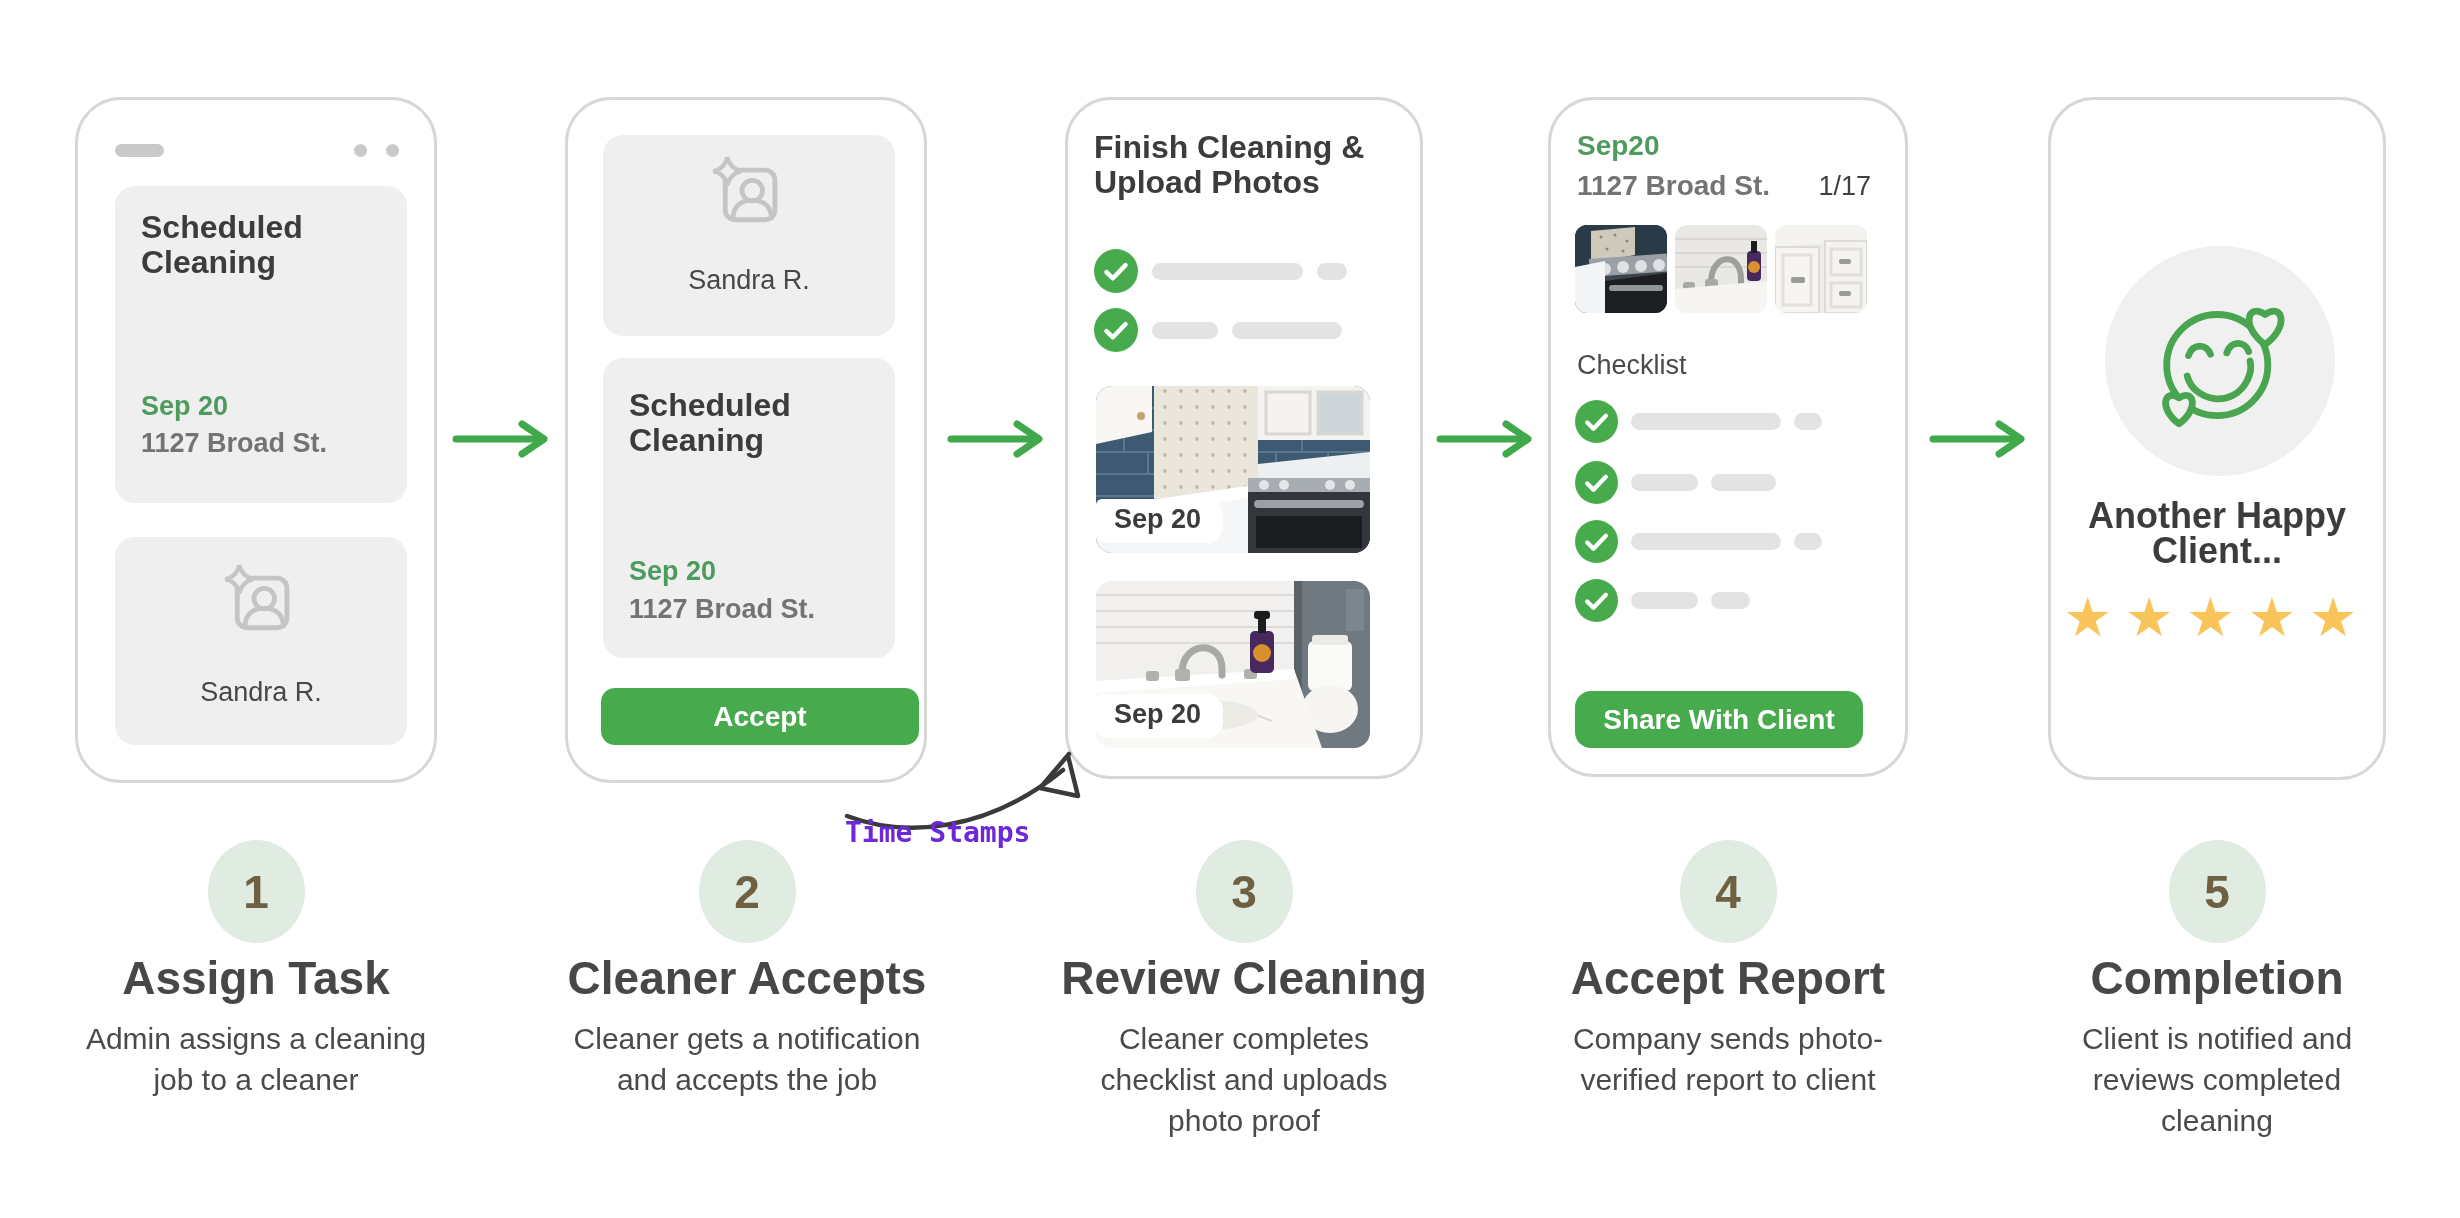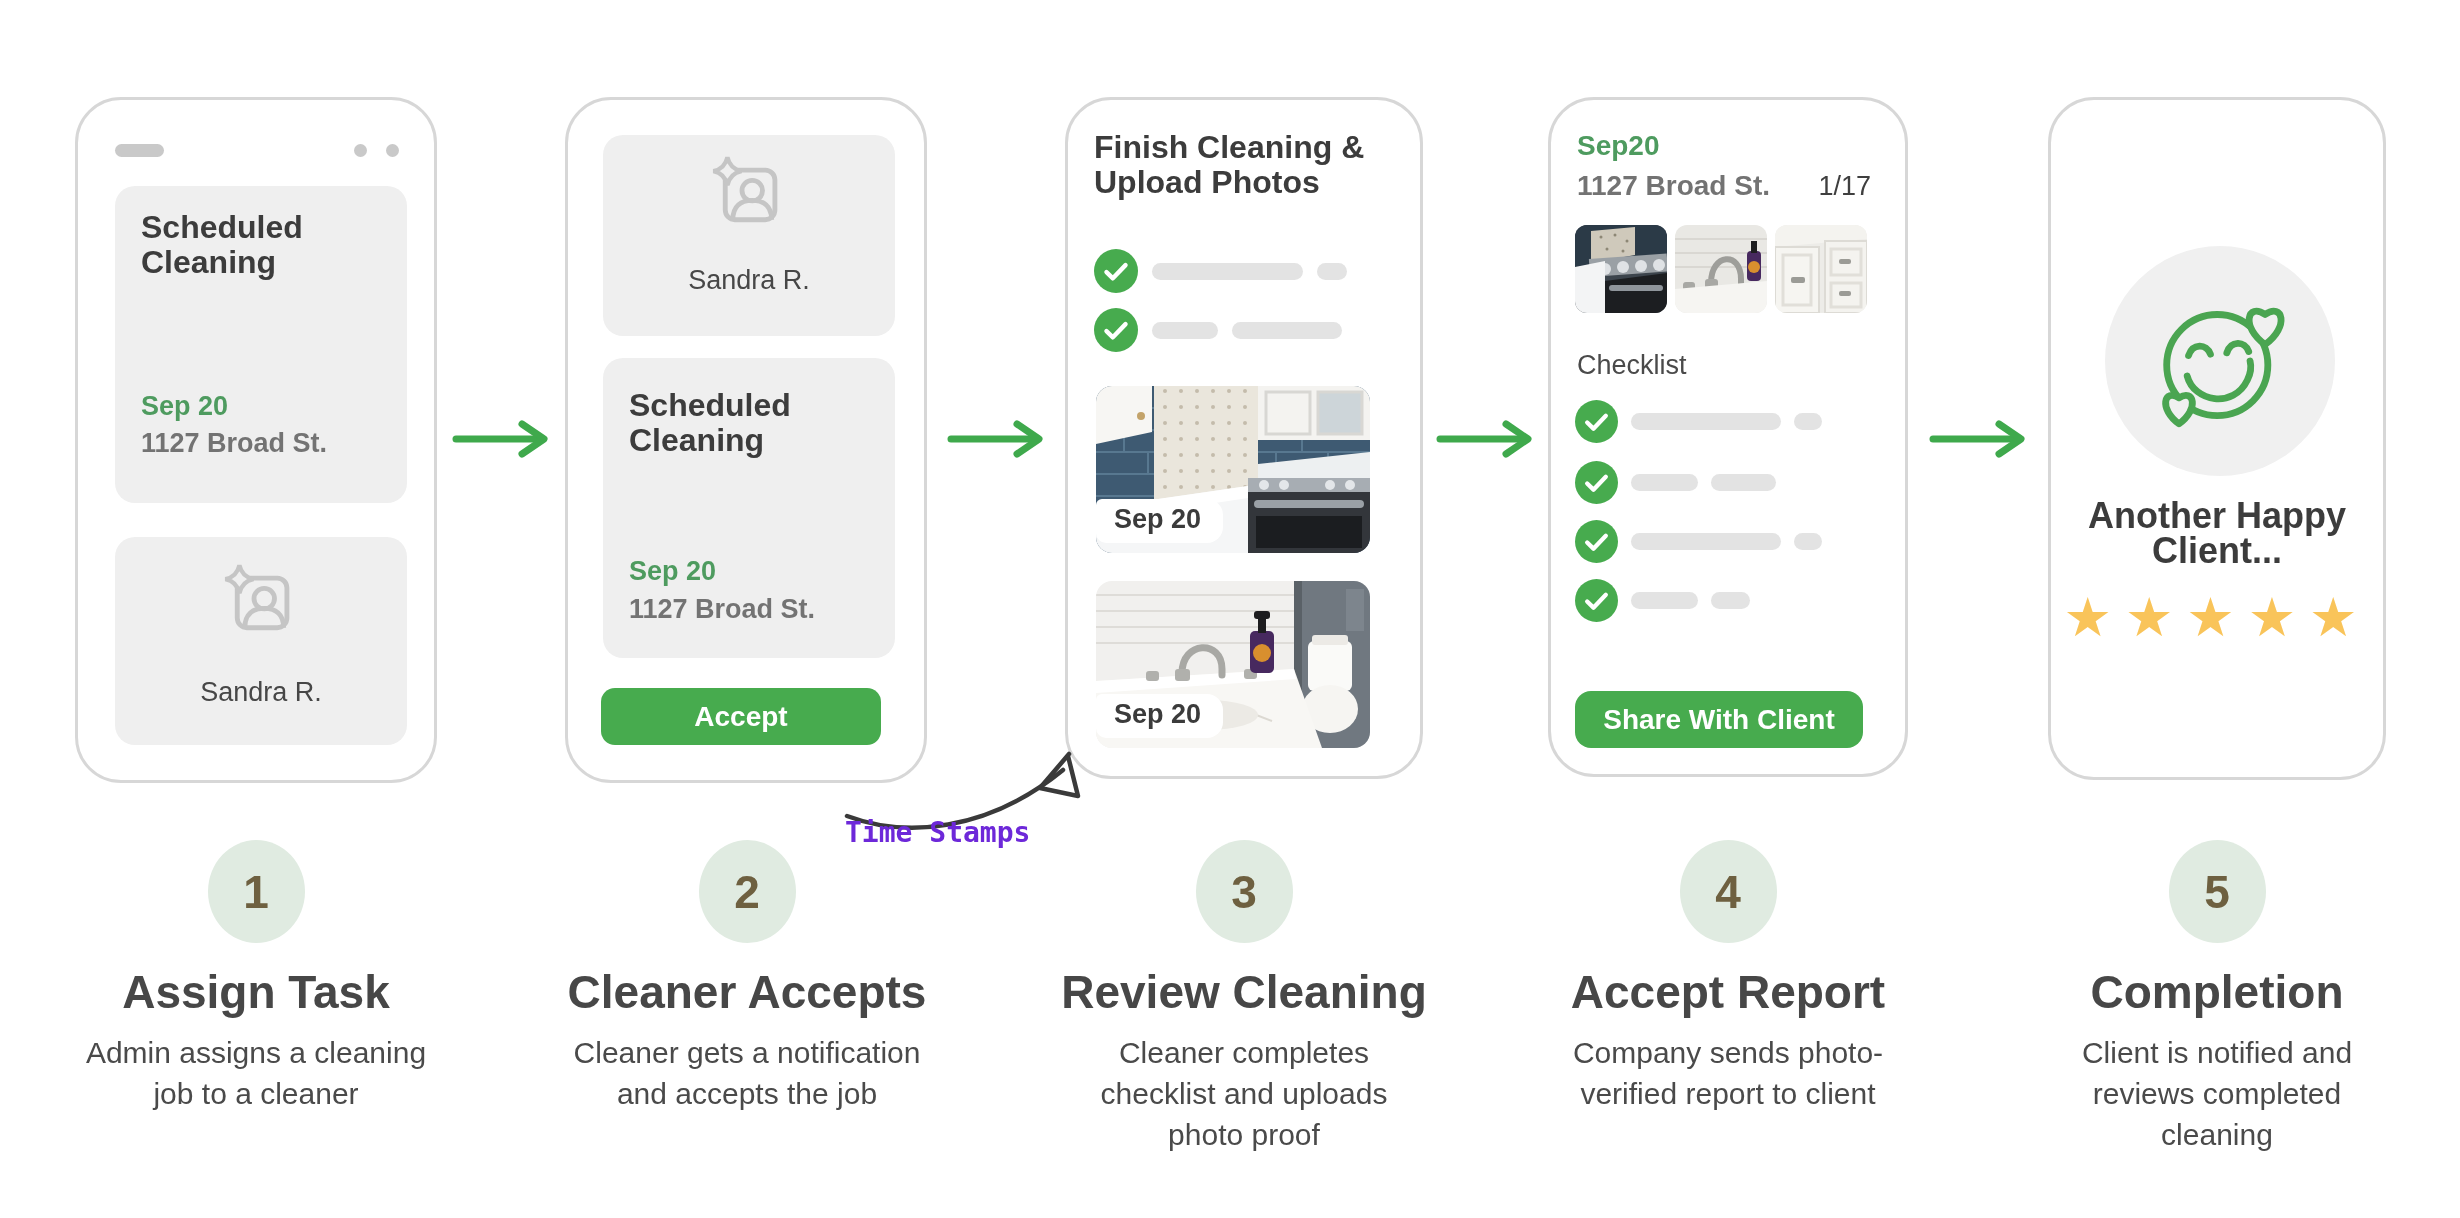--- a/index.html
+++ b/index.html
@@ -29,21 +29,21 @@
   .photo svg{display:block;width:100%;height:100%}
   .photo-label{position:absolute;left:0;bottom:10px;background:#fff;border-radius:6px 16px 16px 10px;
                padding:5px 22px 8px 18px;font-weight:700;font-size:27px;color:#3b3b3b}
   .thumb{position:absolute;width:92px;height:88px;border-radius:12px;overflow:hidden}
   .thumb svg{display:block;width:100%;height:100%}
   .flow-arrow{position:absolute;width:100px;height:40px}
   .step{position:absolute;top:840px;width:420px;text-align:center}
   .step-circle{width:97px;height:103px;border-radius:50%;background:#e0ebe1;margin:0 auto;
                display:flex;align-items:center;justify-content:center;
                font-size:46px;font-weight:700;color:#6e6040}
-  .step-title{margin-top:22px;font-size:46px;font-weight:700;color:#474747}
+  .step-title{margin-top:8px;font-size:46px;font-weight:700;color:#474747}
   .step-desc{margin-top:14px;font-size:30px;line-height:1.36;color:#4a4a4a}
   .annotation-label{position:absolute;left:845px;top:816px;
     font-family:"DejaVu Sans Mono",monospace;font-weight:700;font-size:28px;color:#6d28d9}
   .face-circle{position:absolute;width:230px;height:230px;border-radius:50%;background:#f0f0f0;
                display:flex;align-items:center;justify-content:center}
   .smiley{width:164px;height:164px}
   .caption{position:absolute;width:100%;text-align:center;font-size:36px;line-height:35px;font-weight:700;color:#3c3c3c}
   .stars{position:absolute;width:100%;text-align:center;font-size:54px;letter-spacing:13px;color:#f9c45a}
   .p4-header-row{position:absolute;display:flex;justify-content:space-between;align-items:baseline}
   .counter{font-size:27px;font-weight:400;color:#3f3f3f}
@@ -91,21 +91,21 @@
     <div class="abs person-name" style="top:130px">Sandra R.</div>
   </div>
 
   <div class="card" style="left:35px;top:258px;width:292px;height:300px">
     <div class="abs card-title pre" style="left:26px;top:30px">Scheduled
 Cleaning</div>
     <div class="abs date-green" style="left:26px;top:198px">Sep 20</div>
     <div class="abs addr" style="left:26px;top:236px">1127 Broad St.</div>
   </div>
 
-  <button class="btn" style="left:33px;top:588px;width:280px;height:57px">Accept</button>
+  <button class="btn" style="left:33px;top:588px;width:318px;height:57px">Accept</button>
 </div>
 
 <svg class="flow-arrow" style="left:946px;top:419px" viewBox="0 0 100 40">
   <path d="M5 20 H90" stroke="#3fa94c" stroke-width="7" stroke-linecap="round" fill="none"></path>
   <path d="M71 5 L93 20 L71 35" stroke="#3fa94c" stroke-width="7" stroke-linecap="round" stroke-linejoin="round" fill="none"></path>
 </svg>
 
 <div class="phone" style="left:1065px;top:97px;width:358px;height:682px">
   <div class="abs card-title pre" style="left:26px;top:30px">Finish Cleaning &amp;
 Upload Photos</div>

